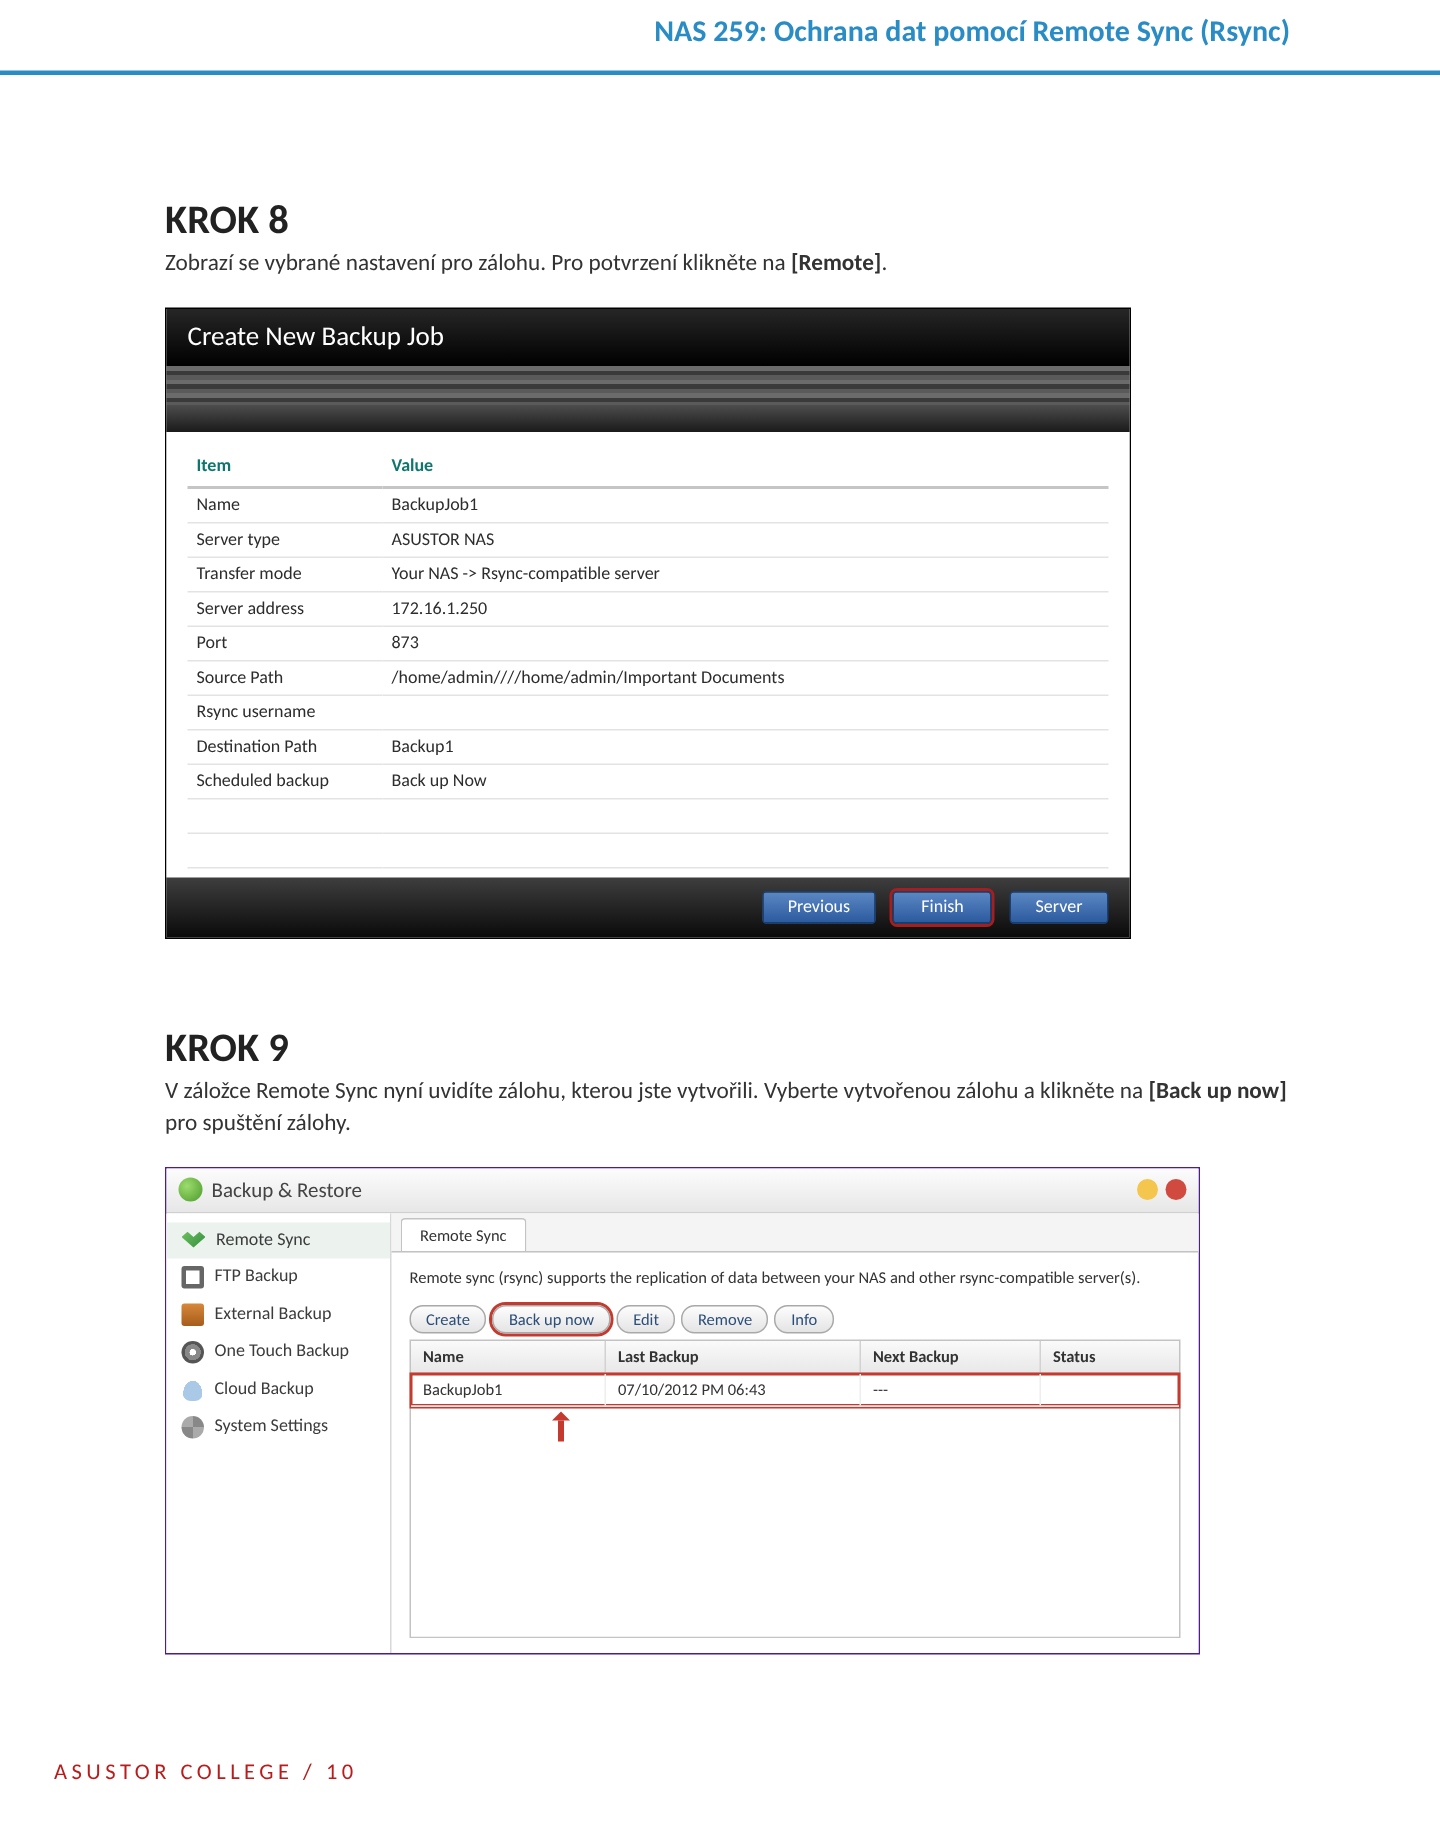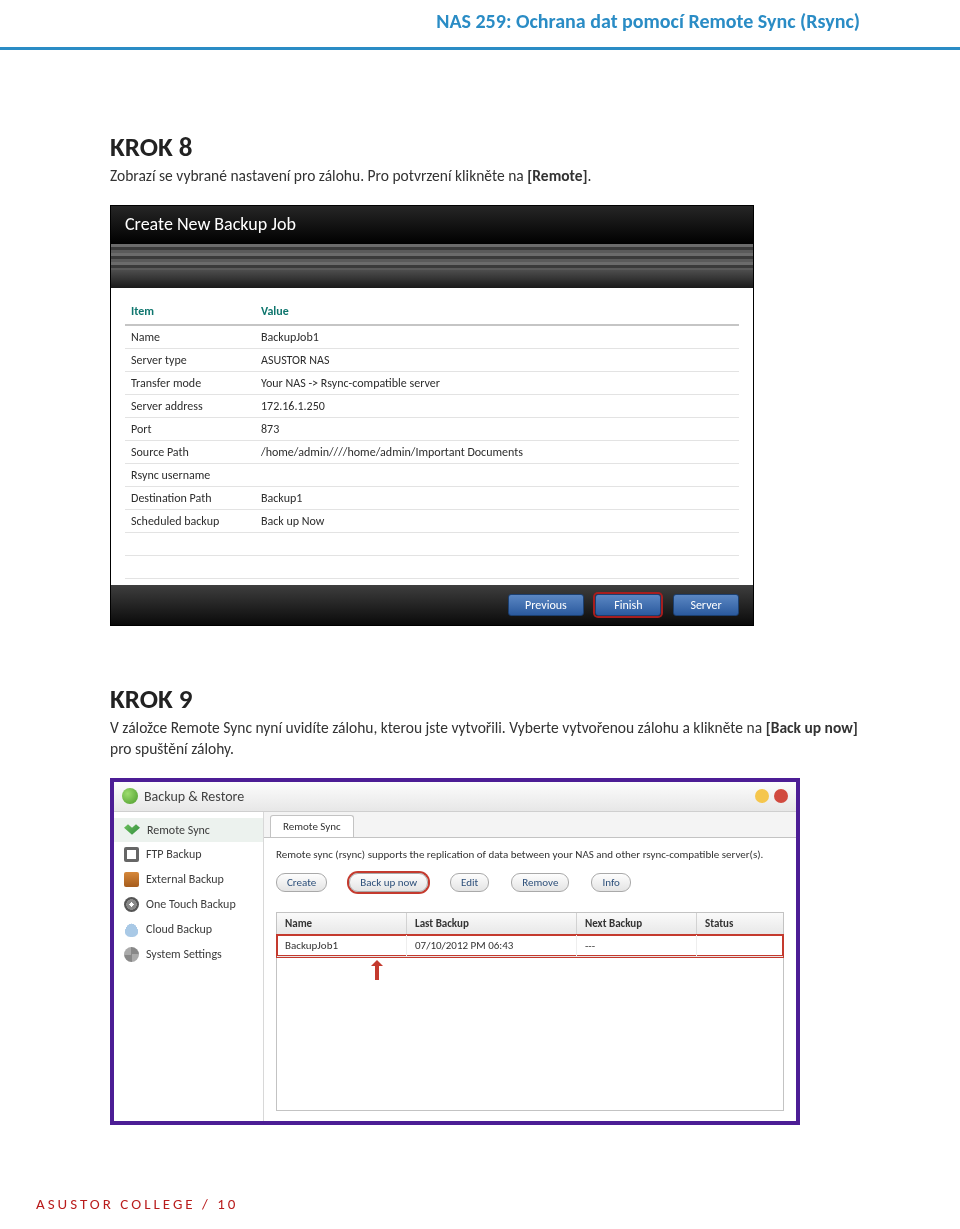--- a/index.html
+++ b/index.html
@@ -20,21 +20,21 @@
   .d1-table { width: 100%; border-collapse: collapse; font-size: 12px; }
   .d1-table th, .d1-table td { text-align: left; padding: 4px 6px; border-bottom: 1px solid #e3e3e3; }
   .d1-table th { font-weight: bold; color: #0f766e; padding-bottom: 6px; border-bottom: 2px solid #c5c5c5; }
   .d1-table td:first-child, .d1-table th:first-child { width: 130px; }
   .d1-table td { color: #2d2d2d; }
   .d1-footer { background: linear-gradient(#3e3e3e,#0a0a0a); padding: 9px 14px; text-align: right; }
   .d1-btn { display: inline-block; min-width: 66px; padding: 3px 16px; margin-left: 8px; background: linear-gradient(#5b87c3,#2b5a9e); color: #fff; font-size: 12px; border: 1px solid #1b3f70; border-radius: 3px; text-align: center; cursor: pointer; }
   .d1-btn.highlighted { box-shadow: 0 0 0 2px #a61e1e; }
 
   
-  .window2 { width: 690px; border: 4px solid #4c1d95; background: #ededed; }
+  .window2 { width: 690px; border: 1px solid #4c1d95; background: #ededed; }
   .w2-titlebar { height: 30px; background: linear-gradient(#fcfcfc,#e7e7e7); border-bottom: 1px solid #cfcfcf; display: flex; align-items: center; padding: 0 8px; }
   .w2-titlebar .app-icon { width: 16px; height: 16px; border-radius: 50%; background: radial-gradient(circle at 35% 35%, #9ddc6e, #4a9a2a); margin-right: 6px; }
   .w2-titlebar .app-title { font-size: 14px; color: #444; flex: 1; }
   .w2-titlebar .win-btn { width: 14px; height: 14px; border-radius: 50%; margin-left: 5px; }
   .w2-titlebar .win-min { background: #f5c64d; }
   .w2-titlebar .win-close { background: #d14a3f; }
   .w2-body { display: flex; min-height: 270px; background: #fff; }
   .w2-side { width: 150px; background: #fff; border-right: 1px solid #d8d8d8; padding: 6px 0; }
   .side-item { display: flex; align-items: center; gap: 7px; padding: 5px 10px; font-size: 12px; color: #3c3c3c; cursor: pointer; }
   .side-item.active { background: #ecf2ee; }
@@ -44,21 +44,21 @@
   .si-ftp::after { content:""; position:absolute; left:3px; top:3px; width:9px; height:9px; background:#fff; }
   .si-ext { background: linear-gradient(#d6883a,#a65c1c); }
   .si-touch { background: radial-gradient(circle,#fff 20%,#888 21%,#888 50%,#555 51%); border-radius:50%; }
   .si-cloud { background: radial-gradient(ellipse at 50% 70%, #a9c9e6 60%, transparent 61%); border-radius: 50%/60%; }
   .si-sys { background: conic-gradient(#888 0 25%, #aaa 0 50%, #888 0 75%, #aaa 0); border-radius: 50%; }
   .w2-main { flex: 1; display: flex; flex-direction: column; }
   .w2-tabbar { height: 26px; border-bottom: 1px solid #c3c3c3; background: #f4f4f4; display: flex; align-items: flex-end; padding-left: 6px; }
   .w2-tab { font-size: 11px; padding: 4px 12px; background: #fff; border: 1px solid #c3c3c3; border-bottom: none; border-radius: 3px 3px 0 0; color: #333; }
   .w2-content { padding: 10px 12px; font-size: 11px; color: #333; }
   .w2-desc { margin-bottom: 10px; line-height: 1.35; }
-  .w2-toolbar { display: flex; gap: 22px; margin-bottom: 20px; }
+  .w2-toolbar { display: flex; gap: 4px; margin-bottom: 4px; }
   .w2-btn { padding: 2px 10px; font-size: 11px; background: linear-gradient(#fdfdfd,#e4e4e4); border: 1px solid #a9a9a9; border-radius: 9px; color: #2c4f7a; cursor: pointer; }
   .w2-btn.highlighted { box-shadow: 0 0 0 2px #c43a2e; }
   .red-arrow { position: relative; width: 0; height: 0; left: 100px; margin-top: 23px; }
   .red-arrow::before { content:""; position:absolute; width:4px; height:14px; background:#c43a2e; left:-2px; top:-14px; }
   .red-arrow::after { content:""; position:absolute; border:6px solid transparent; border-bottom-color:#c43a2e; left:-6px; top:-26px; }
   .w2-grid { border: 1px solid #c3c3c3; margin-top: 3px; }
   .w2-grid-head, .w2-grid-row { display: grid; grid-template-columns: 130px 170px 120px 1fr; font-size: 11px; }
   .w2-grid-head { background: linear-gradient(#fafafa,#e8e8e8); border-bottom: 1px solid #c3c3c3; }
   .w2-grid-head > div { padding: 4px 8px; font-weight: bold; border-right: 1px solid #d2d2d2; color: #333; }
   .w2-grid-head > div:last-child { border-right: none; }

